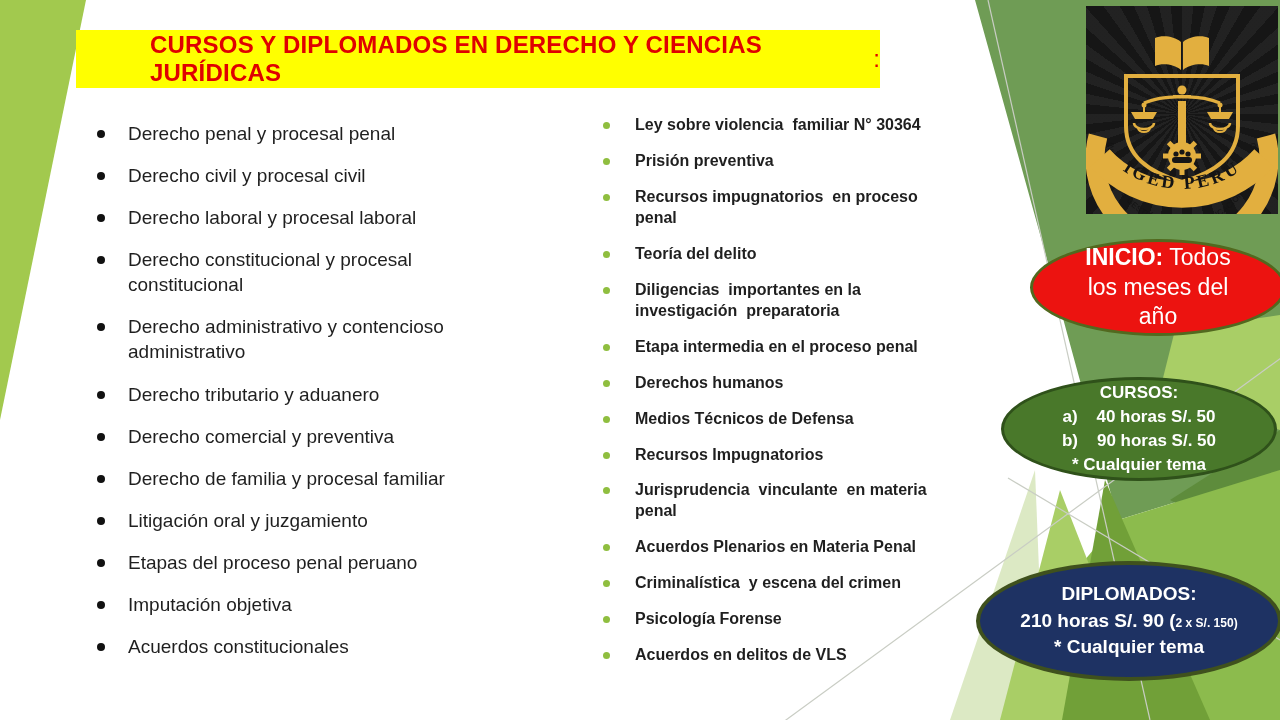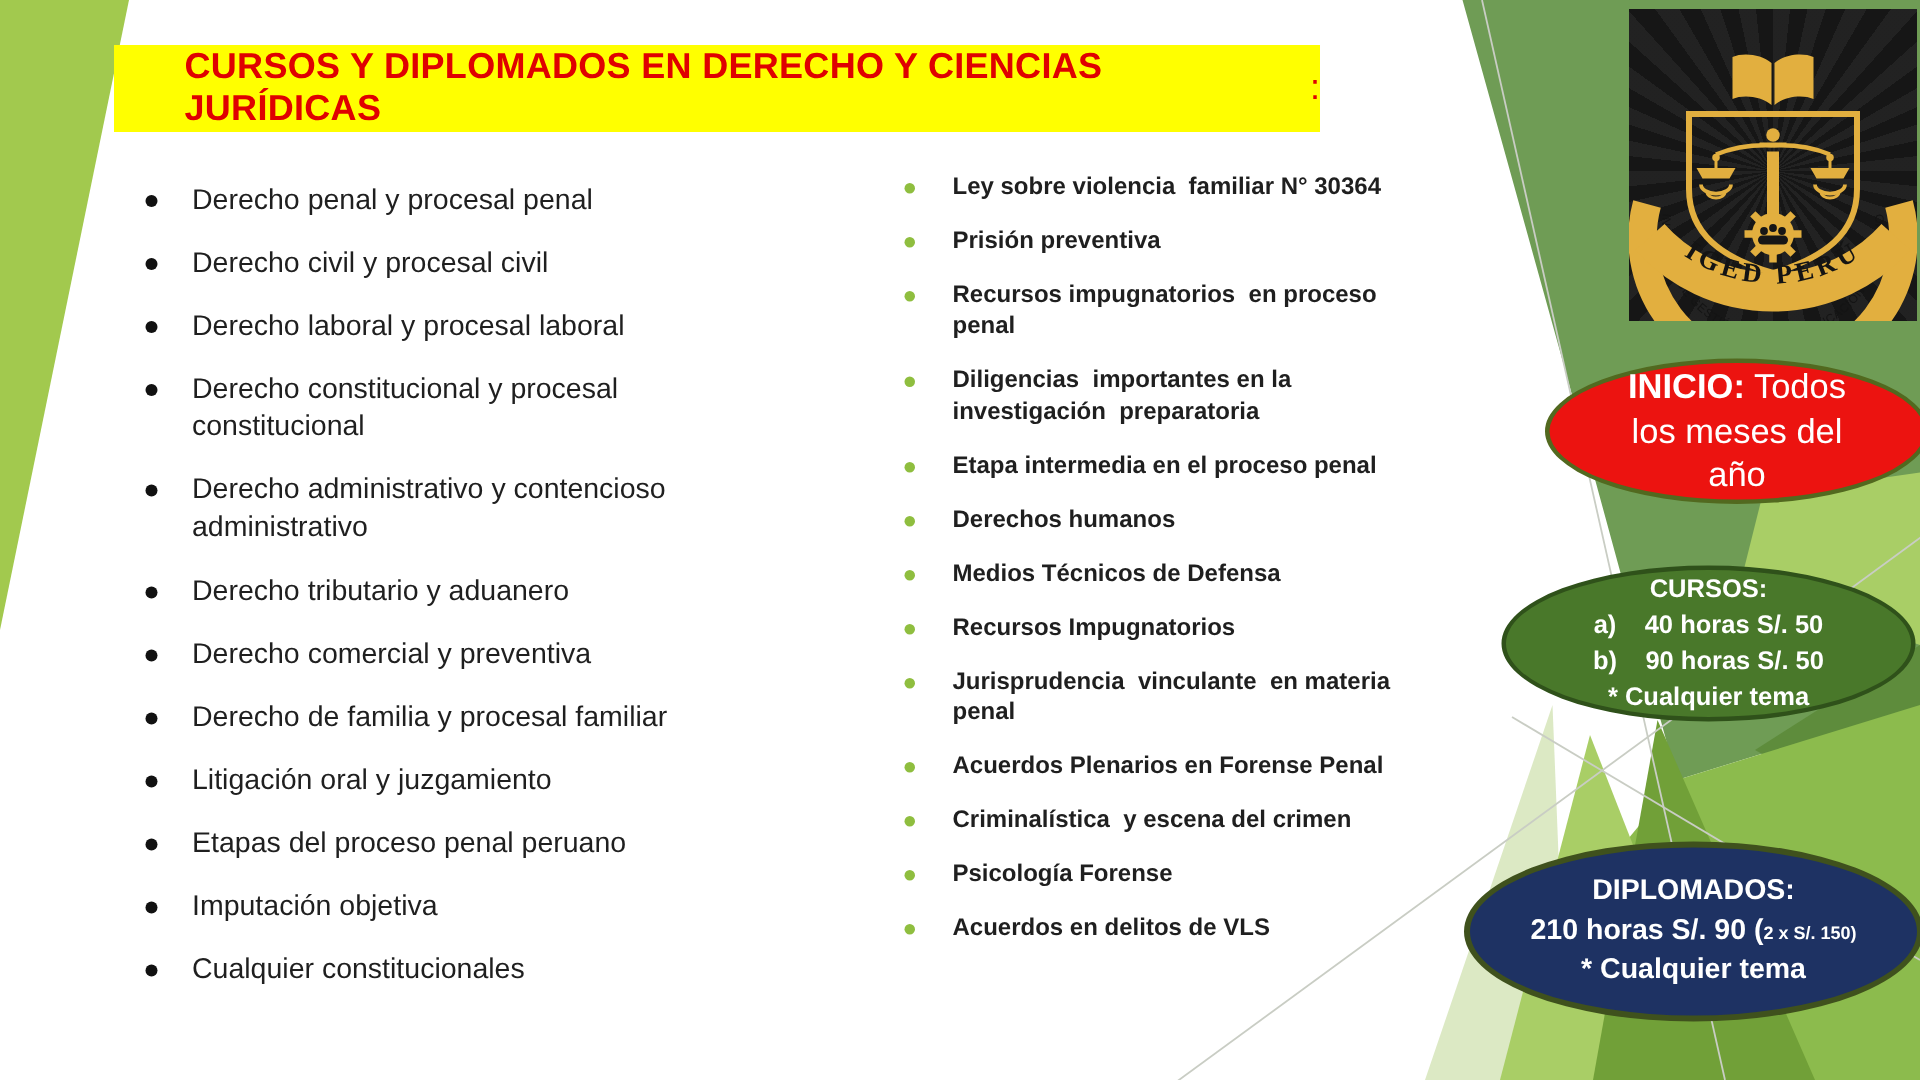--- a/index.html
+++ b/index.html
@@ -13,21 +13,21 @@
   .f-bright{fill:var(--facet_bright);}
   .f-light{fill:var(--facet_light);}
   .f-pale{fill:var(--facet_pale);}
   .f-medium{fill:var(--facet_medium);}
   .f-dark{fill:var(--facet_dark);}
   .f-line{stroke:var(--line_gray);stroke-width:1.2;fill:none;}
 
   
   .banner{position:absolute;left:76px;top:30px;width:804px;height:58px;
     background:var(--banner_yellow);display:flex;align-items:center;
-    padding-left:47px;box-sizing:border-box;z-index:3;}
+    padding-left:74px;box-sizing:border-box;z-index:3;}
   .banner .t-main{font-weight:bold;font-size:24px;color:var(--title_red);letter-spacing:.2px;}
   .banner .t-colon{font-weight:normal;font-size:24px;color:var(--title_red);margin-left:2px;}
 
   
   .list{position:absolute;z-index:2;list-style:none;margin:0;padding:0;color:var(--text_dark);}
   .list li{position:relative;white-space:pre-wrap;}
   .list-left{left:88px;top:121px;width:420px;font-size:19px;line-height:1.32;}
   .list-left li{padding-left:40px;margin-bottom:17px;}
   .list-left li::before{content:"";position:absolute;left:9px;top:9px;width:8px;height:8px;
     border-radius:50%;background:var(--bullet_black);}
@@ -94,37 +94,38 @@
     <li>Derecho constitucional y procesal
 constitucional</li>
     <li>Derecho administrativo y contencioso
 administrativo</li>
     <li>Derecho tributario y aduanero</li>
     <li>Derecho comercial y preventiva</li>
     <li>Derecho de familia y procesal familiar</li>
     <li>Litigación oral y juzgamiento</li>
     <li>Etapas del proceso penal peruano</li>
     <li>Imputación objetiva</li>
-    <li>Cualquier constitucionales</li>
+    <li>Acuerdos constitucionales</li>
   </ul>
 
   <ul class="list list-right">
     <li>Ley sobre violencia  familiar N° 30364</li>
     <li>Prisión preventiva</li>
     <li>Recursos impugnatorios  en proceso
 penal</li>
+    <li>Teoría del delito</li>
     <li>Diligencias  importantes en la
 investigación  preparatoria</li>
     <li>Etapa intermedia en el proceso penal</li>
     <li>Derechos humanos</li>
     <li>Medios Técnicos de Defensa</li>
     <li>Recursos Impugnatorios</li>
     <li>Jurisprudencia  vinculante  en materia
 penal</li>
-    <li>Acuerdos Plenarios en Forense Penal</li>
+    <li>Acuerdos Plenarios en Materia Penal</li>
     <li>Criminalística  y escena del crimen</li>
     <li>Psicología Forense</li>
     <li>Acuerdos en delitos de VLS</li>
   </ul>
 
   <div class="logo">
     <svg viewBox="0 0 192 208">
 
       <path class="goldstroke" d="M 12 130 A 87 87 0 1 0 180 130" stroke-width="19"></path>
 

